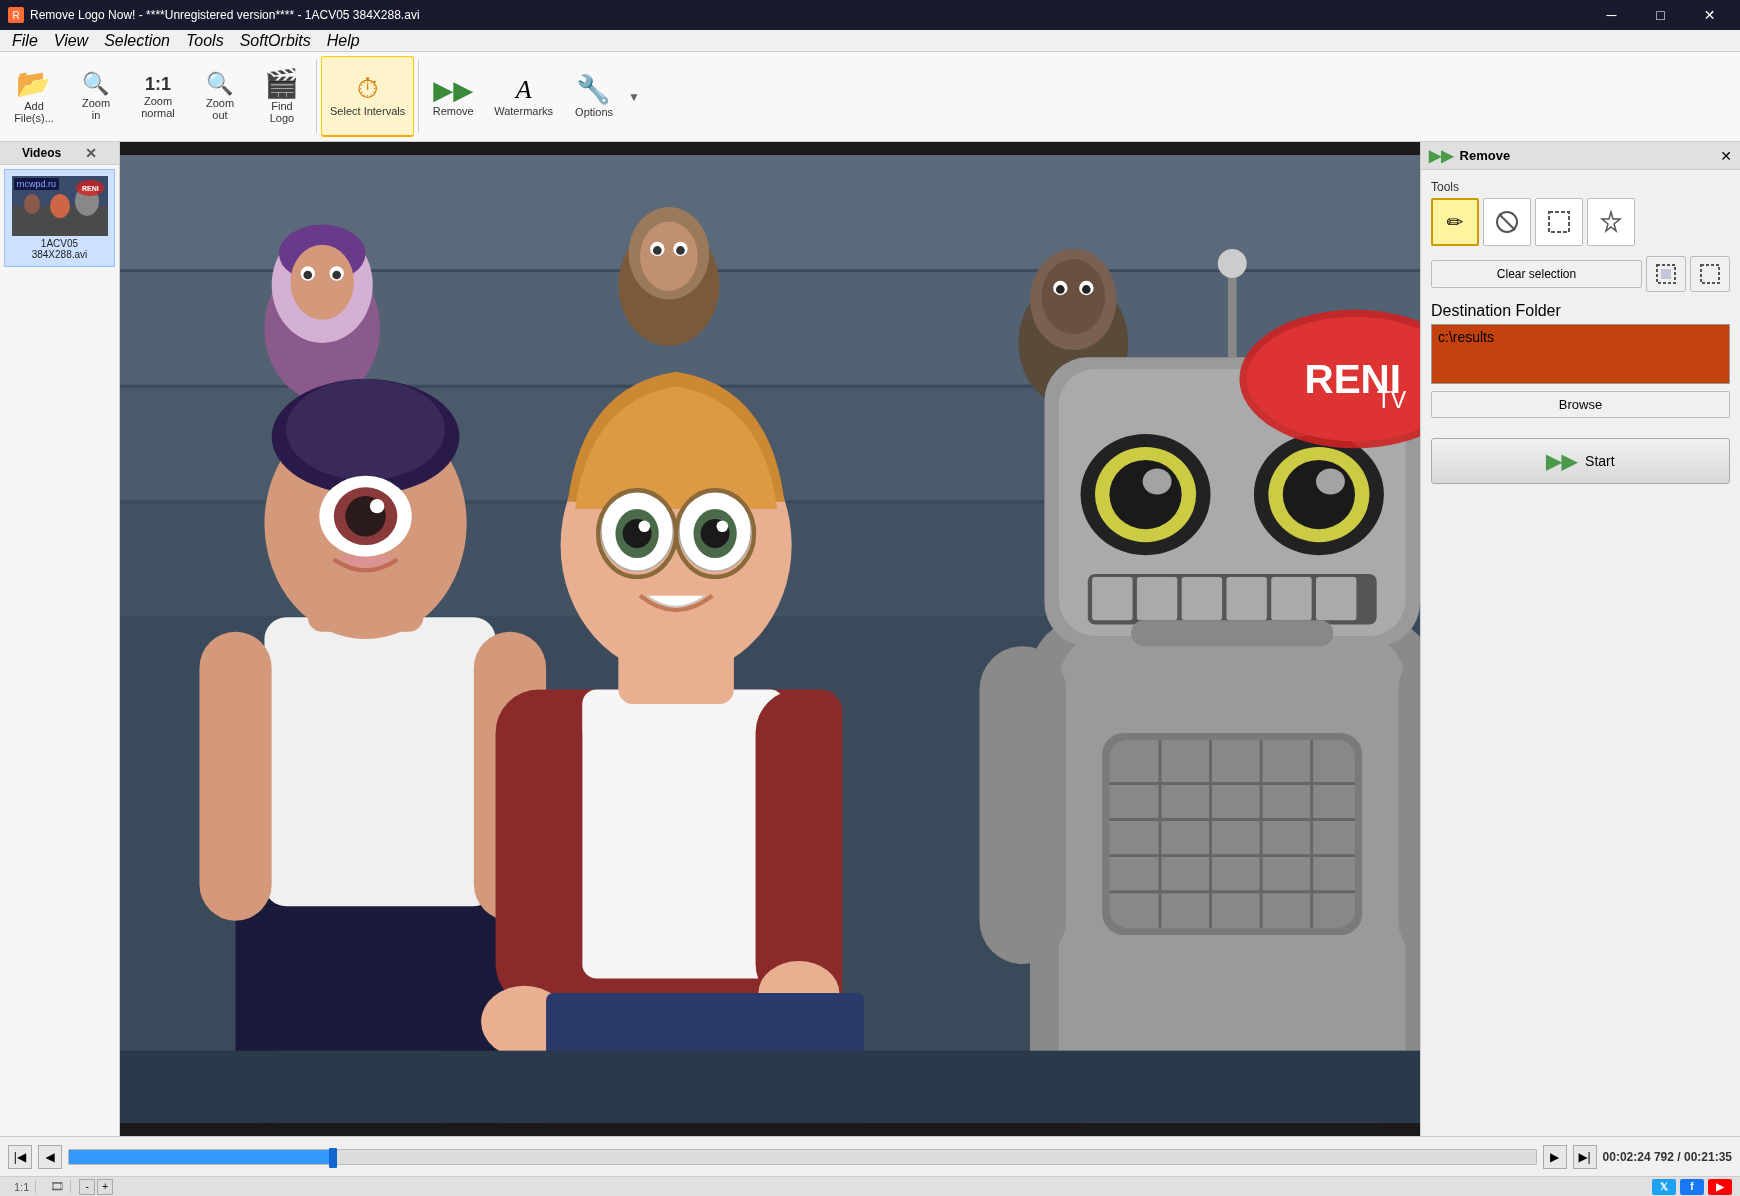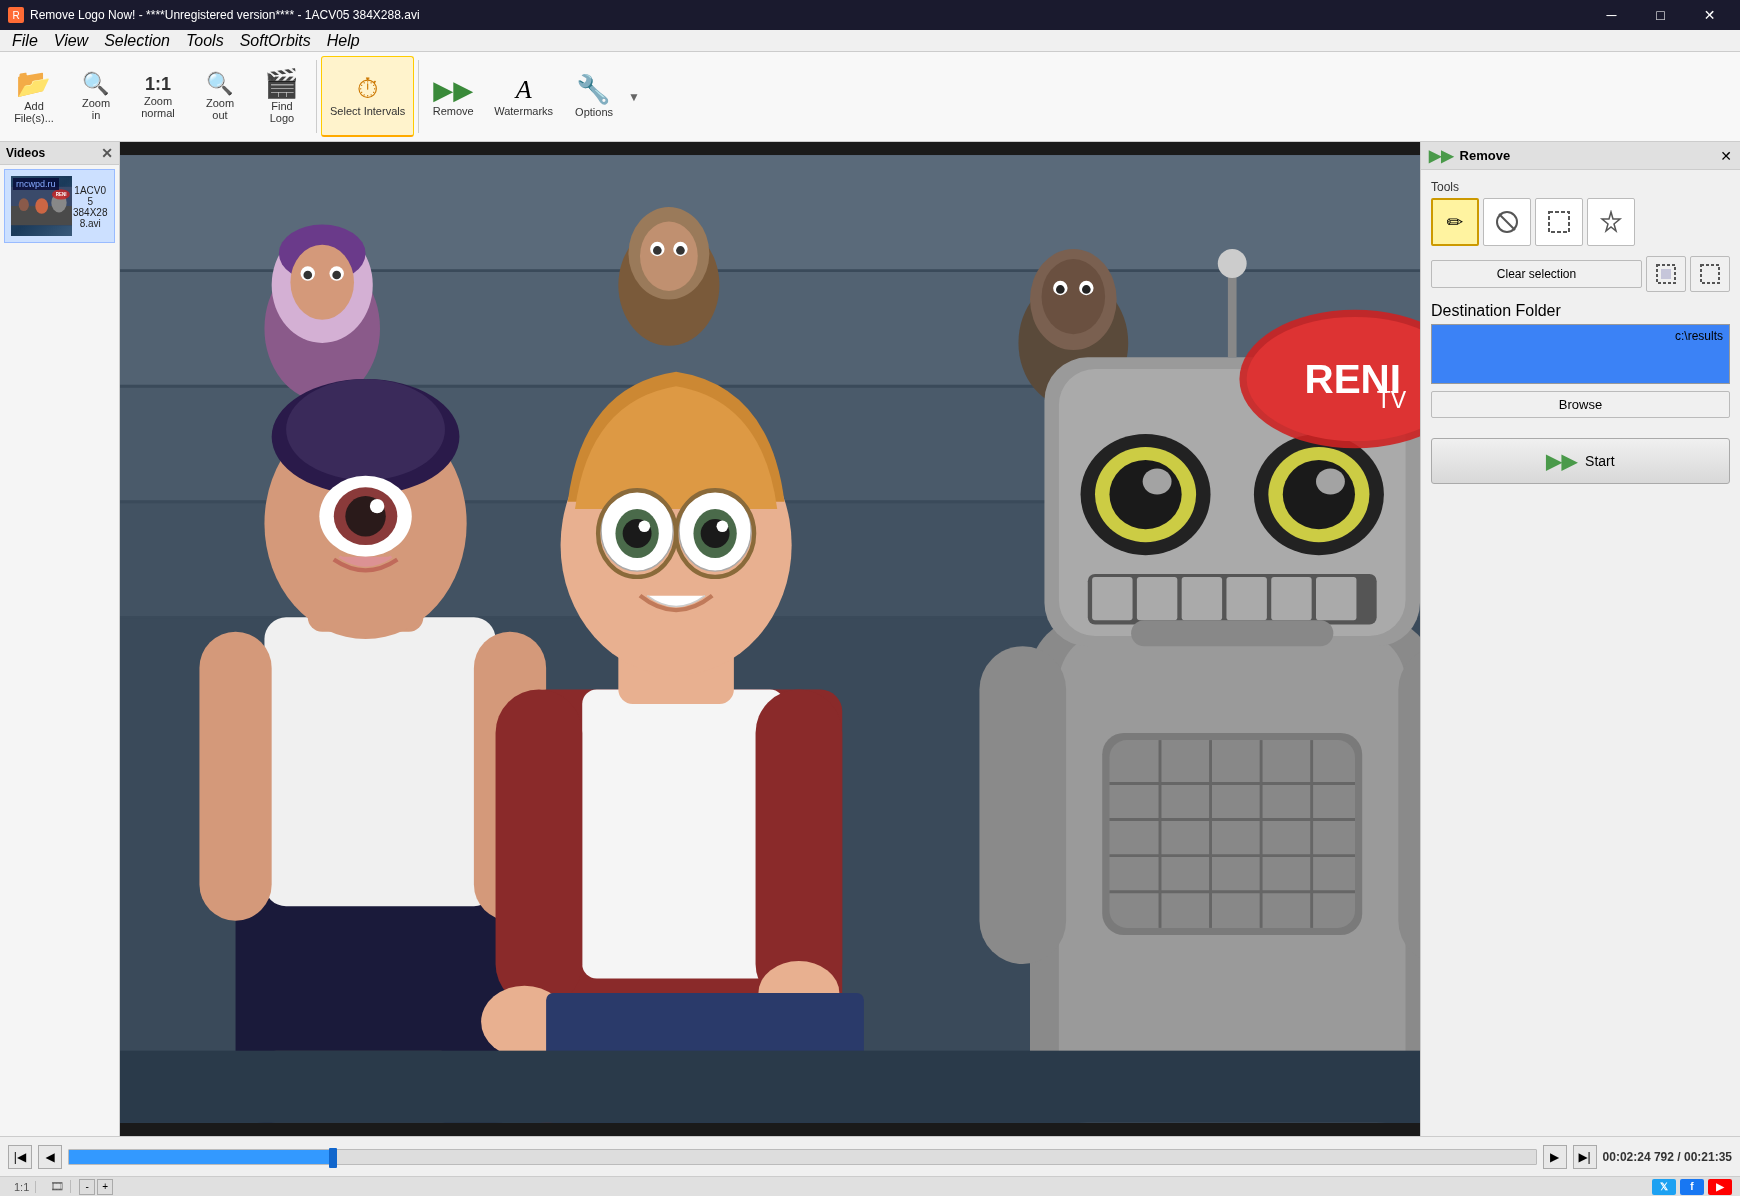--- a/index.html
+++ b/index.html
@@ -73,33 +73,34 @@
     .videos-panel {
       width: 120px;
       background: #f5f5f5;
       border-right: 1px solid #ccc;
       display: flex;
       flex-direction: column;
       flex-shrink: 0;
     }
     .videos-header {
       background: #e0e0e0;
-      padding: 3px 6px;
+      padding: 3px 22px;
       display: flex;
       align-items: center;
       justify-content: space-between;
       border-bottom: 1px solid #ccc;
       font-size: 12px;
       font-weight: 600;
     }
     .videos-close { cursor: pointer; font-size: 14px; color: #555; }
     .video-item {
       padding: 6px;
       cursor: pointer;
       display: flex;
+      flex-direction: column;
       align-items: center;
       background: #cce0ff;
       border: 1px solid #99bbff;
       margin: 4px;
     }
     .video-thumbnail {
       width: 96px;
       height: 60px;
       background: linear-gradient(135deg, #2a4a6a 0%, #1a3a5a 50%, #3a5a7a 100%);
       display: flex;
@@ -176,21 +177,21 @@
     .radius-row { display: flex; align-items: center; gap: 8px; }
     .radius-label { font-size: 12px; }
     .radius-slider-container { flex: 1; position: relative; height: 20px; display: flex; align-items: center; }
     .radius-slider { width: 100%; height: 4px; background: linear-gradient(to right, #3399ff 0%, #3399ff 8%, #ccc 8%); border-radius: 2px; -webkit-appearance: none; appearance: none; outline: none; cursor: pointer; }
     .radius-slider::-webkit-slider-thumb { -webkit-appearance: none; width: 12px; height: 20px; background: #3399ff; cursor: pointer; border-radius: 1px; }
     .radius-value { width: 40px; height: 22px; border: 1px solid #999; text-align: center; font-size: 12px; background: white; display: flex; align-items: center; justify-content: center; }
     .action-row { display: flex; align-items: center; gap: 4px; }
     .clear-btn { flex: 1; padding: 6px 10px; background: #f0f0f0; border: 1px solid #bbb; cursor: pointer; font-size: 12px; text-align: center; border-radius: 2px; }
     .icon-btn { width: 40px; height: 36px; border: 1px solid #bbb; background: #f0f0f0; cursor: pointer; display: flex; align-items: center; justify-content: center; font-size: 16px; border-radius: 2px; }
     .dest-label { font-size: 16px; font-weight: 500; margin-bottom: 4px; }
-    .dest-input { width: 100%; padding: 4px 6px; border: 1px solid #999; font-size: 12px; background: #3b82f6; height: 60px; resize: none; font-family: inherit; text-align: right; }
+    .dest-input { width: 100%; padding: 4px 6px; border: 1px solid #999; font-size: 14px; background: #c2410c; height: 60px; resize: none; font-family: inherit; }
     .browse-btn { width: 100%; padding: 5px; border: 1px solid #bbb; background: #f0f0f0; cursor: pointer; font-size: 13px; text-align: center; margin-top: 4px; border-radius: 2px; }
     .start-btn { width: 100%; padding: 10px; background: linear-gradient(to bottom, #f0f0f0, #d8d8d8); border: 1px solid #aaa; cursor: pointer; font-size: 14px; display: flex; align-items: center; justify-content: center; gap: 8px; border-radius: 3px; margin-top: 10px; }
     .start-arrow { color: #4a9a4a; font-size: 20px; font-weight: bold; }
 
     
     .bottom-bar {
       height: 60px;
       background: #f0f0f0;
       border-top: 1px solid #ccc;
       display: flex;

